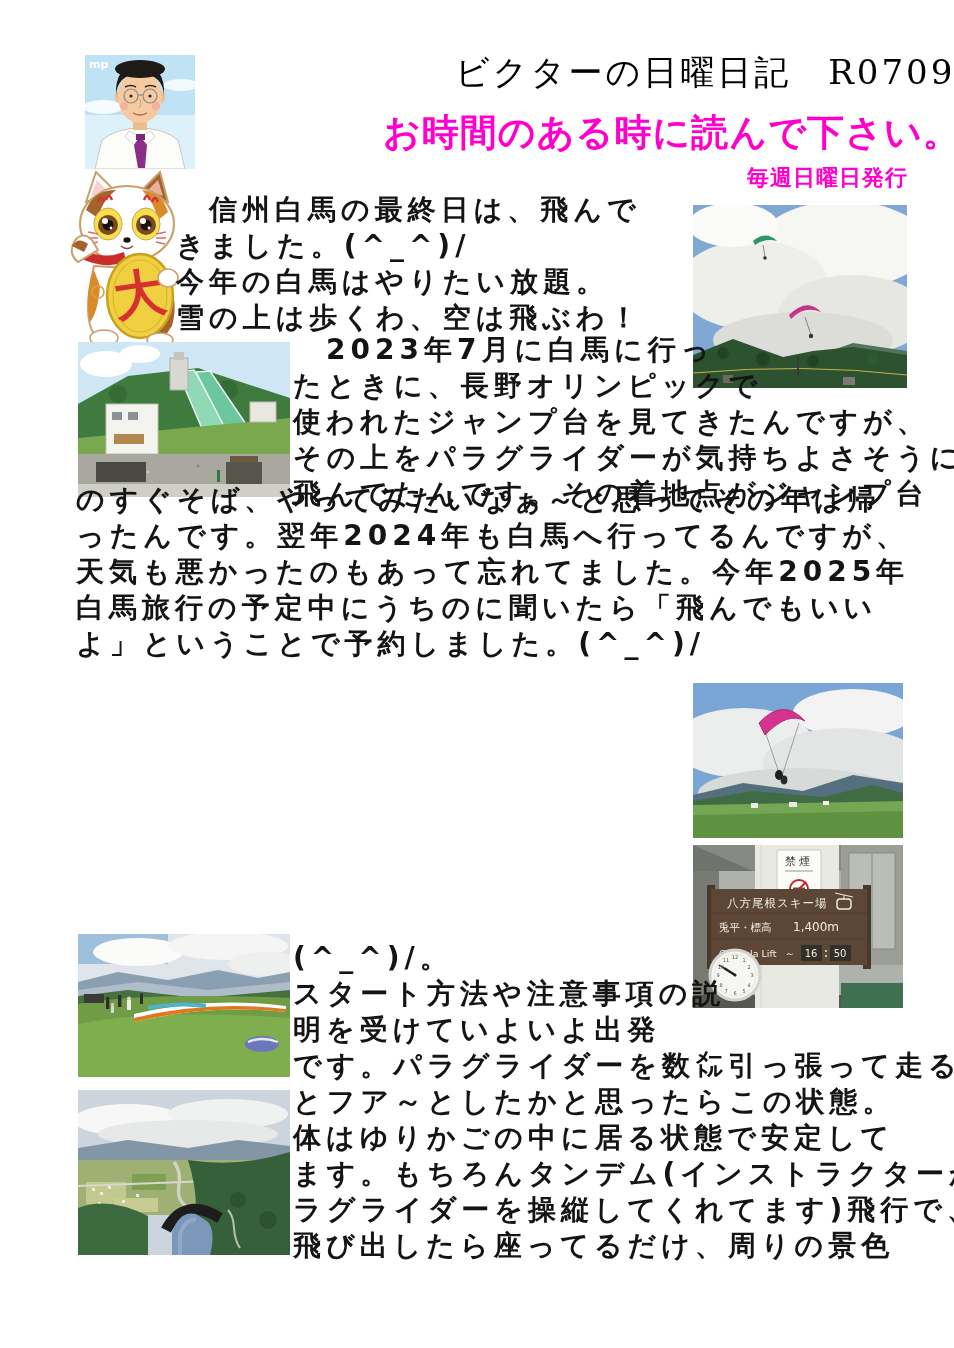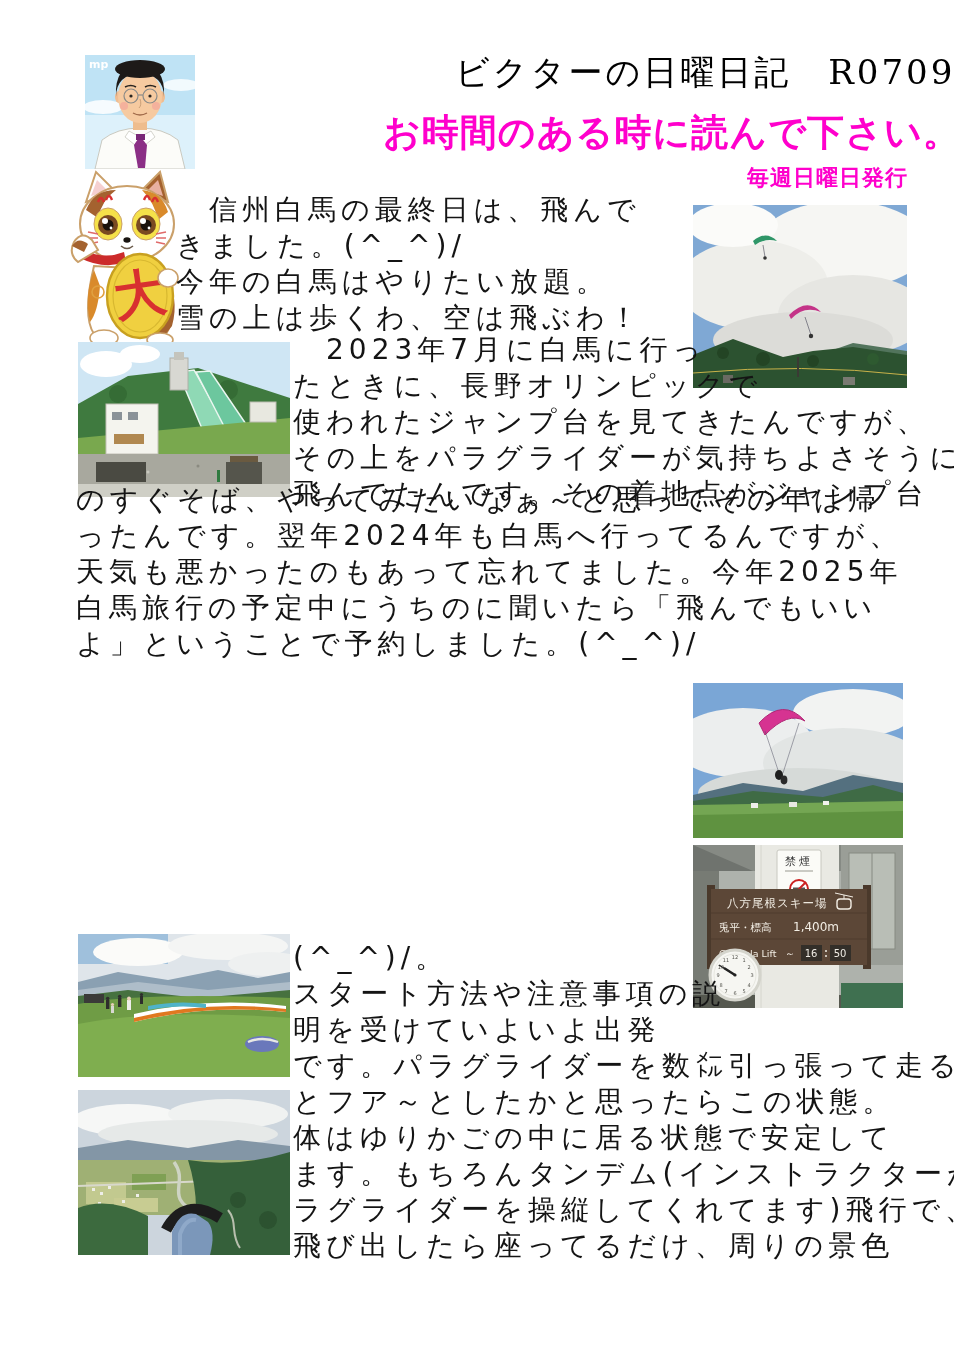--- a/index.html
+++ b/index.html
@@ -6,21 +6,21 @@
   #page{position:relative;width:954px;height:1348px;background:#ffffff;overflow:hidden;
         font-family:"DejaVu Sans",sans-serif;}
   .abs{position:absolute;}
   #title{left:455px;top:50px;font-family:"DejaVu Serif",serif;font-size:34px;
          letter-spacing:3px;color:#000;white-space:pre;}
   #notice{left:383px;top:108px;font-size:37px;font-weight:bold;color:#ff00cc;
           letter-spacing:1px;white-space:pre;}
   #pubnote{left:0;top:163px;width:908px;text-align:right;font-size:22px;font-weight:bold;
            color:#ff00cc;letter-spacing:1px;}
   .tblock{position:absolute;white-space:pre;font-size:28px;line-height:36px;
-          letter-spacing:5px;color:#141414;}
+          letter-spacing:5px;color:#141414;font-weight:bold;}
   .photo{position:absolute;display:block;}
   svg text{font-family:"DejaVu Sans",sans-serif;}
 </style>
 </head>
 <body>
 
 <div id="page">
 
   <div id="title" class="abs">ビクターの日曜日記　R070907</div>
   <div id="notice" class="abs">お時間のある時に読んで下さい。</div>

